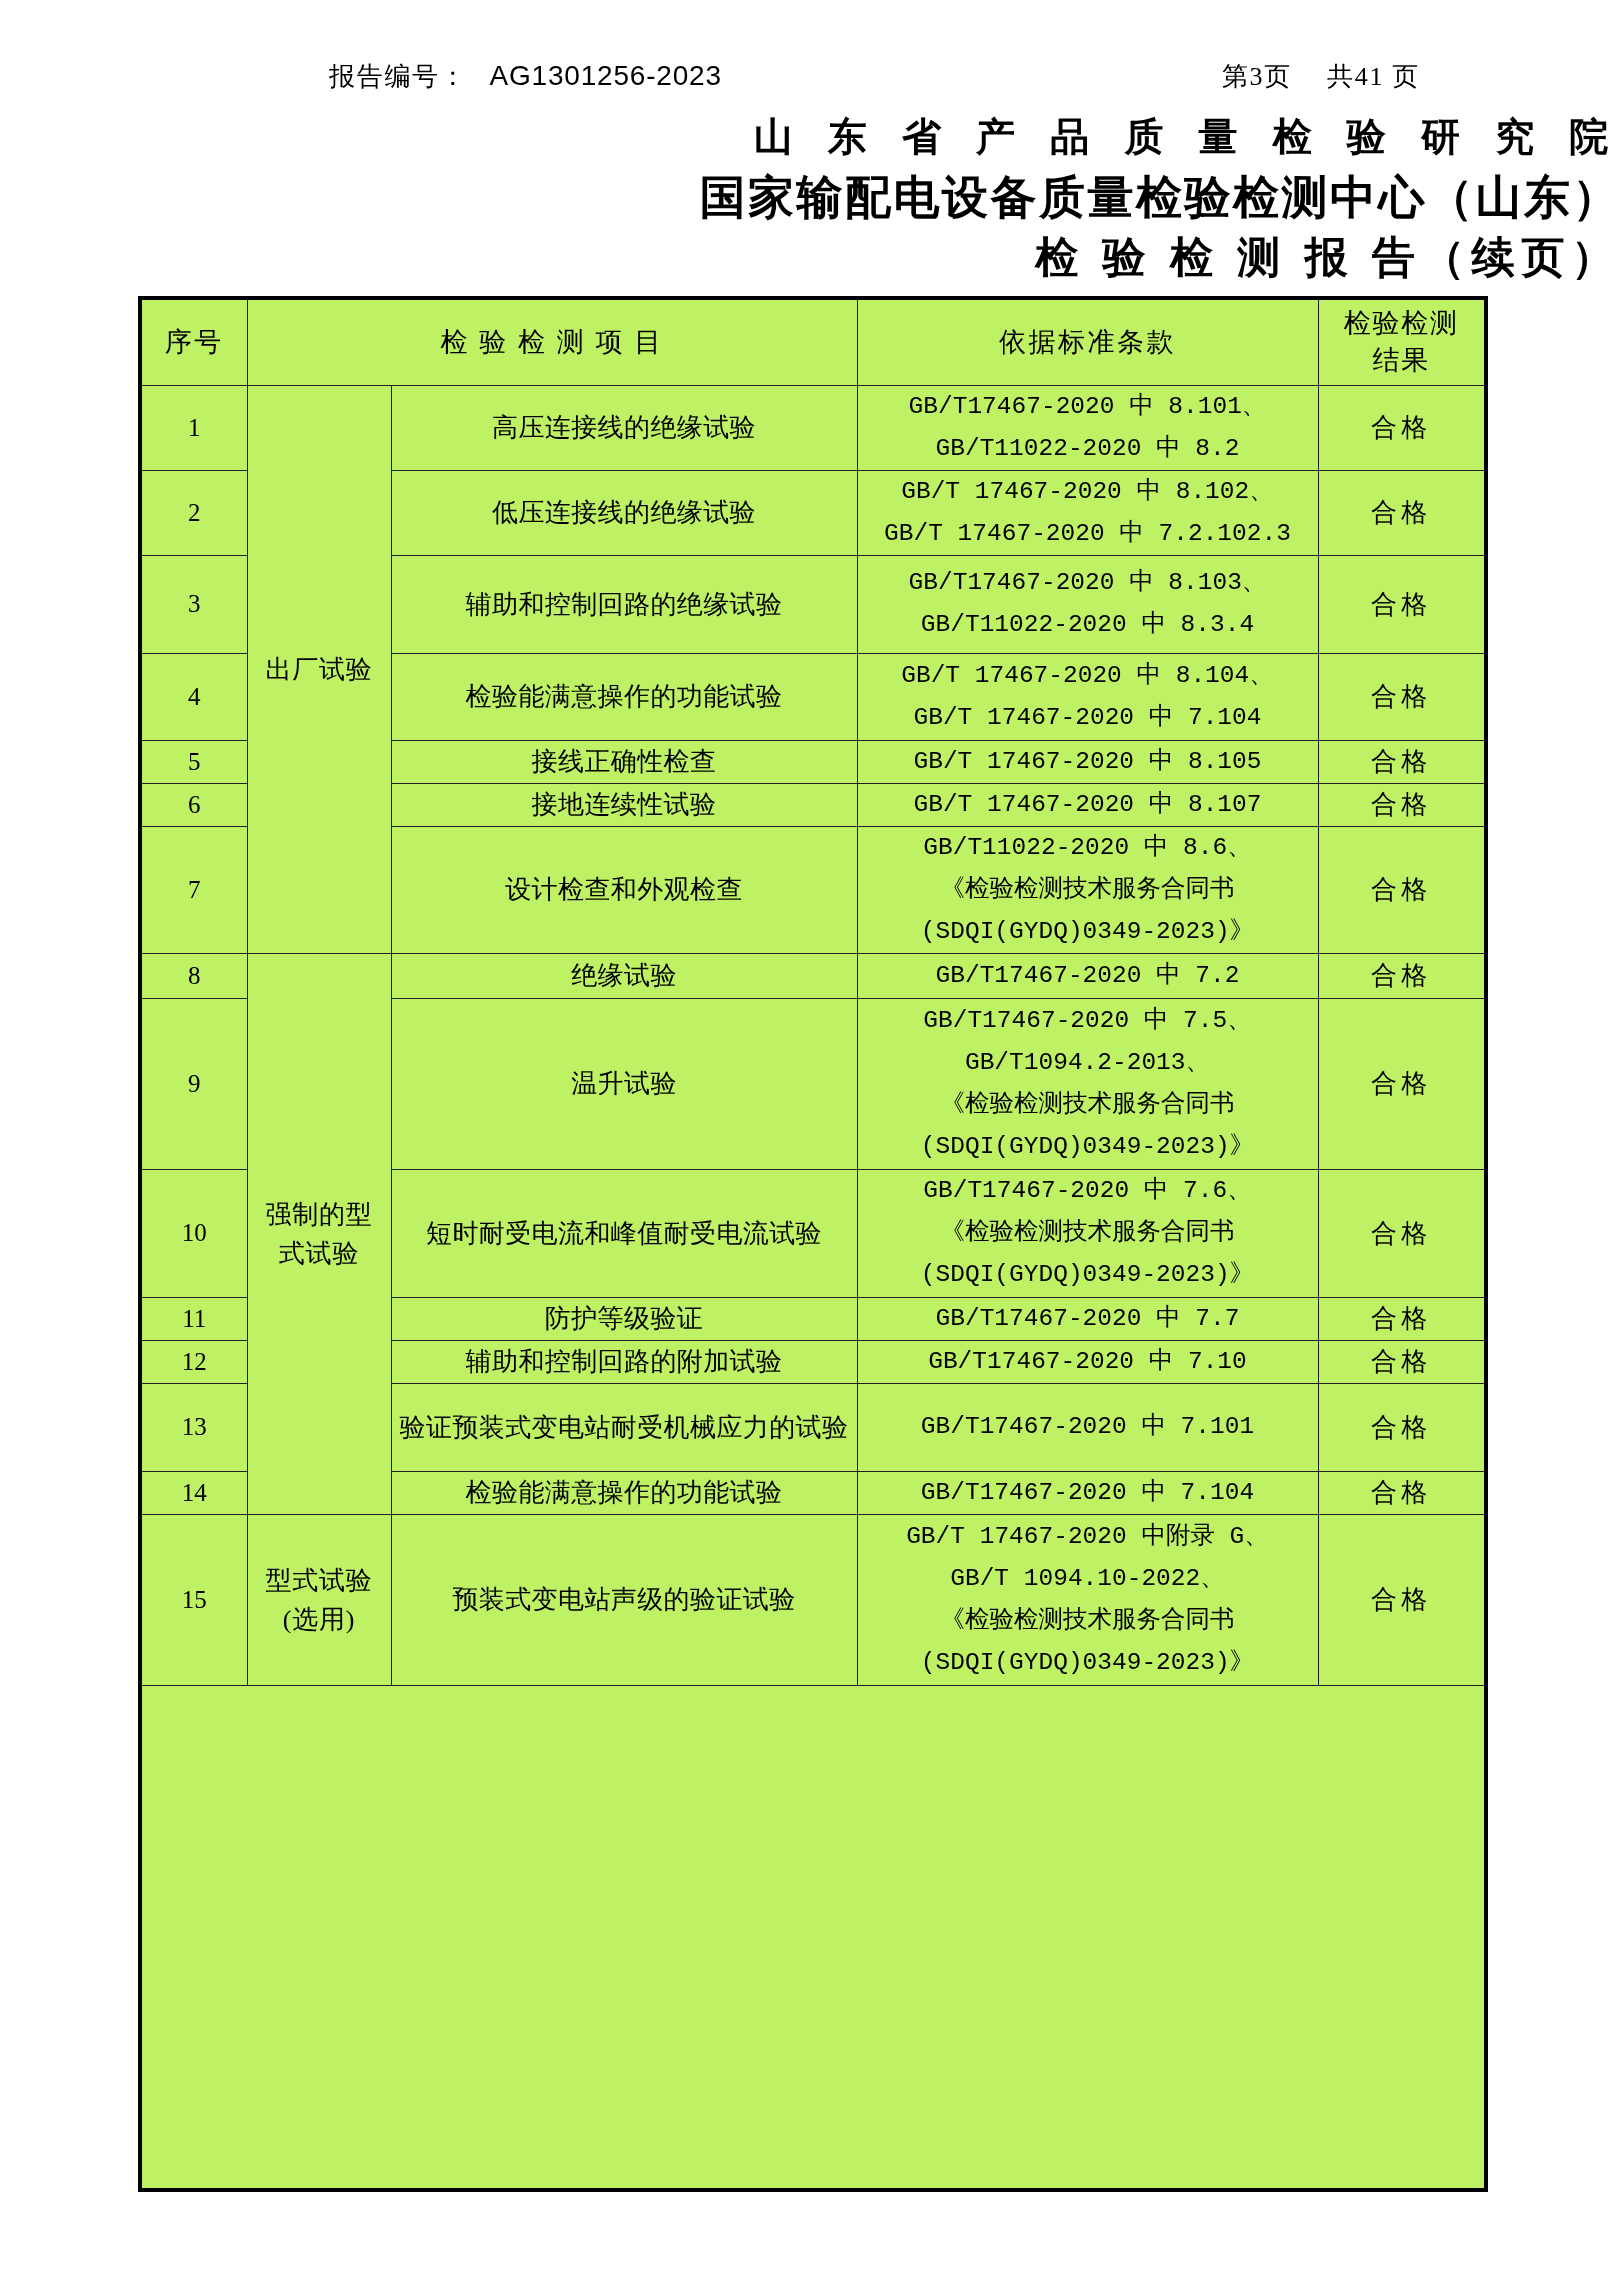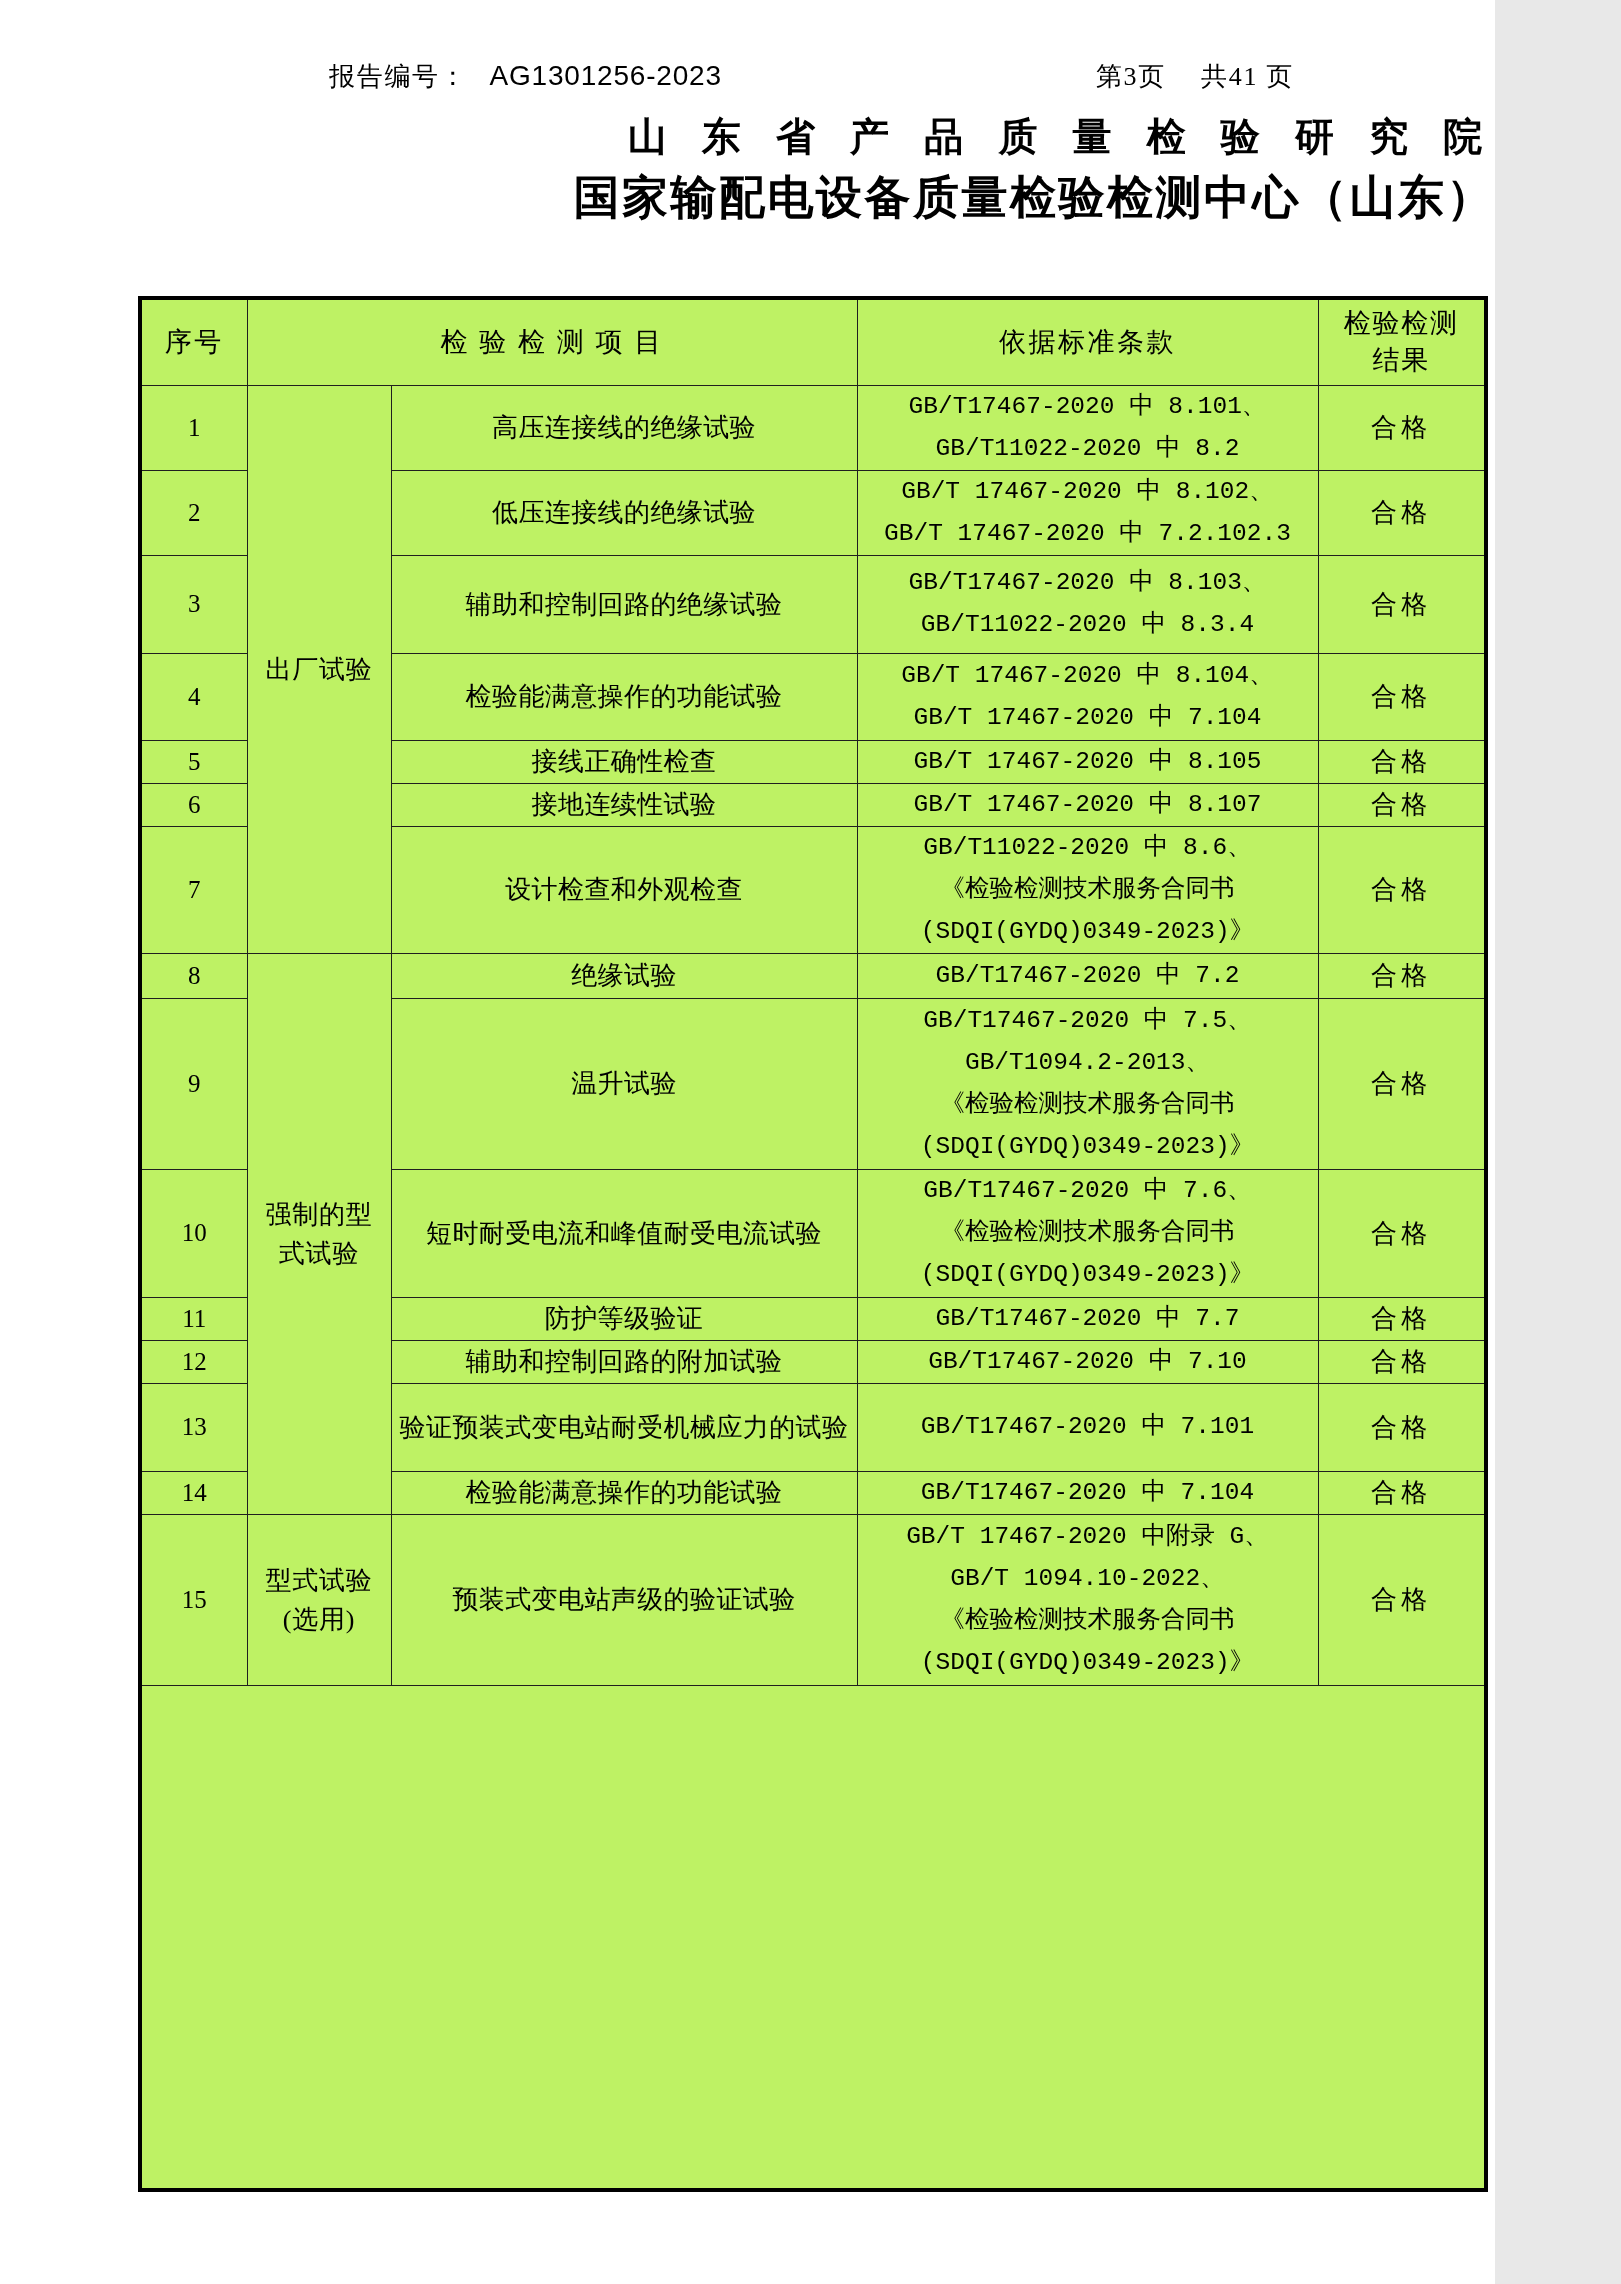--- a/index.html
+++ b/index.html
@@ -1,19 +1,19 @@
 <!DOCTYPE html>
 <html style="font-size:13.5px"><head>
 <meta charset="utf-8">
 <style>
   * { margin:0; padding:0; box-sizing:border-box; }
   html,body { background:#e8e8e8; }
   .page {
     position:relative;
-    width:1495px; height:2284px;
+    width:1621px; height:2284px;
     background:#ffffff;
     color:#000;
     font-family:"Liberation Serif","DejaVu Serif",serif;
     overflow:hidden;
   }
   
   .doc-header {
     position:absolute; top:59px; left:329px; right:201px;
     display:flex; justify-content:space-between; align-items:baseline;
     font-size:26px;
@@ -71,20 +71,21 @@
     </div>
     <div class="page-info">
       <span>第3页</span>
       <span>共41 页</span>
     </div>
   </div>
 
   <div class="title-block">
     <div class="title-line1">山 东 省 产 品 质 量 检 验 研 究 院</div>
     <div class="title-line2">国家输配电设备质量检验检测中心（山东）</div>
+    <div class="title-line3">检 验 检 测 报 告（续页）</div>
   </div>
 
   <table class="report">
     <colgroup>
       <col style="width:107px">
         <col style="width:144px">
         <col style="width:466px">
         <col style="width:461px">
         <col style="width:168px">
     </colgroup>

